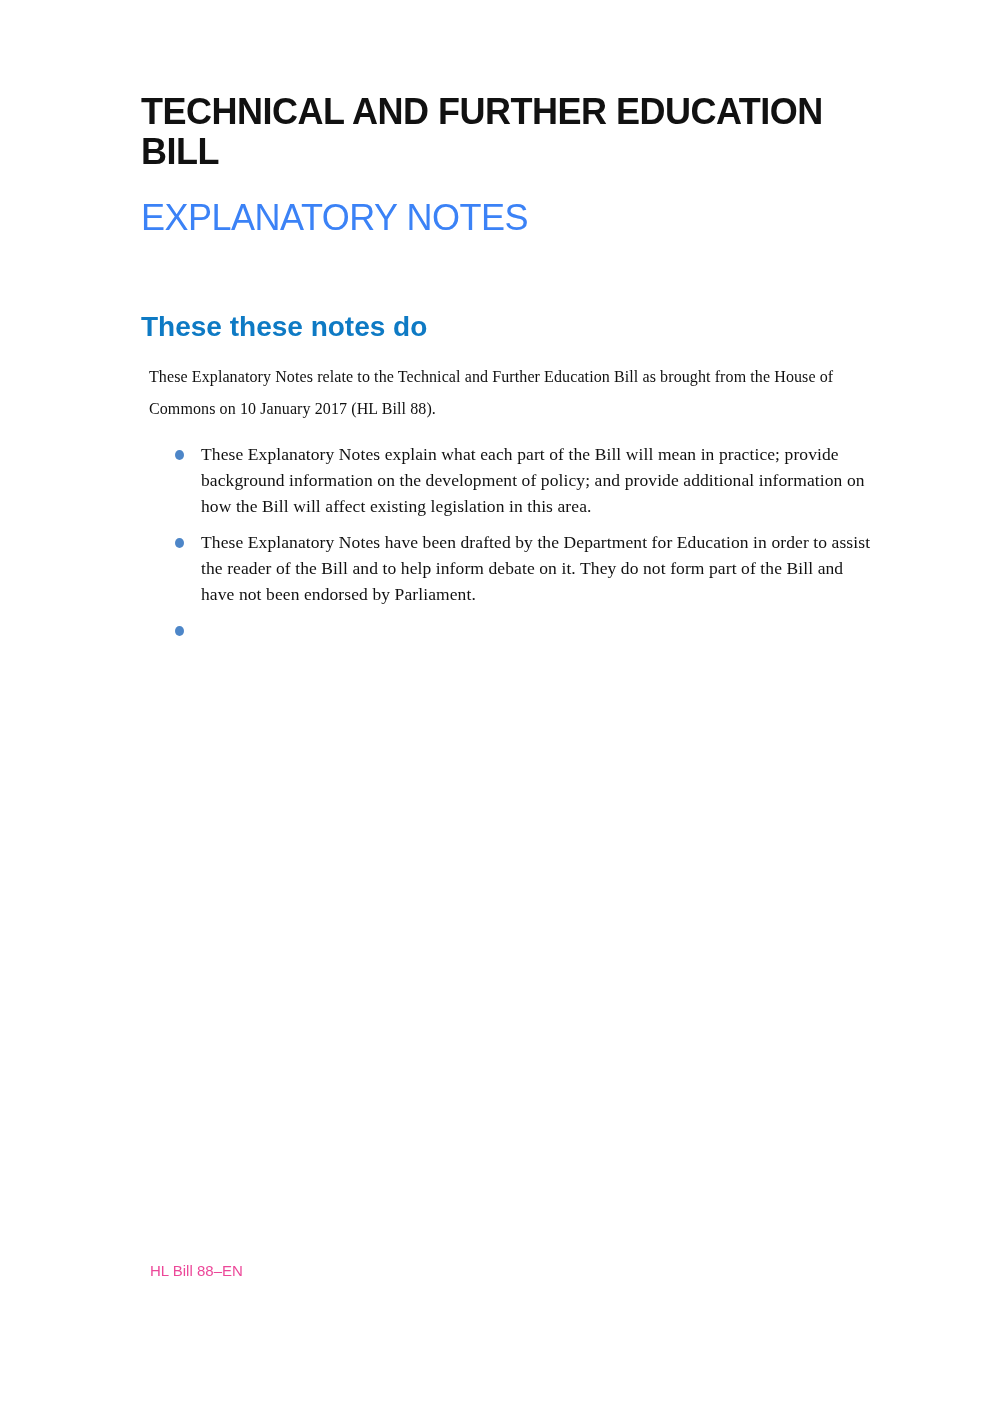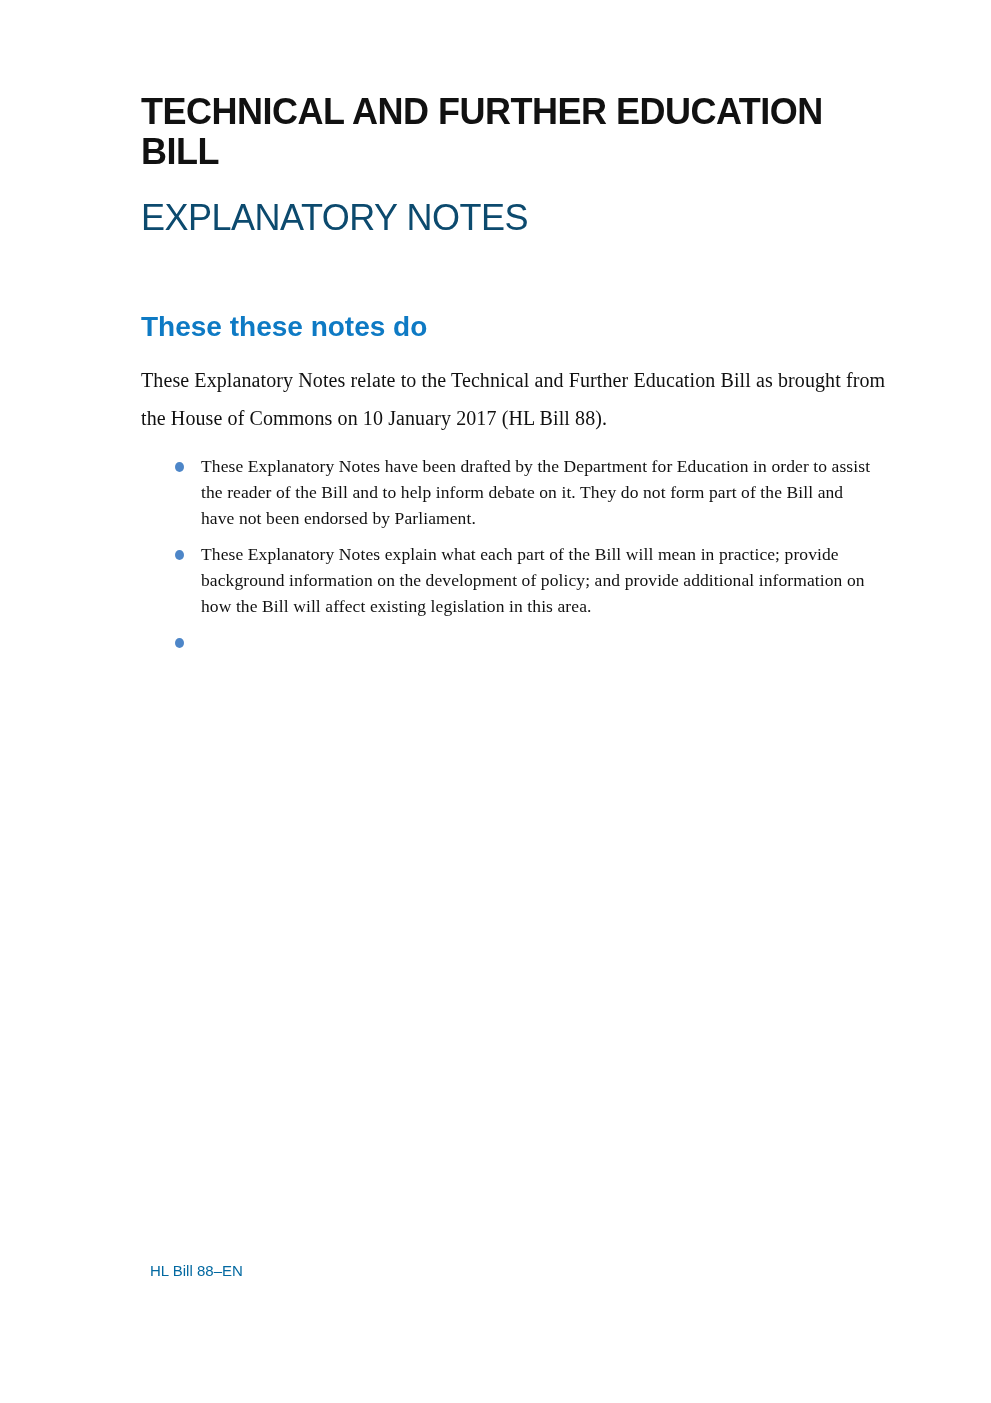--- a/index.html
+++ b/index.html
@@ -27,35 +27,35 @@
     color: #111111;
     letter-spacing: -0.5px;
     max-width: 754px;
   }
   .doc-subtitle {
     margin: 26px 0 0 0;
     font-family: "Liberation Sans", "DejaVu Sans", sans-serif;
     font-weight: normal;
     font-size: 36px;
     line-height: 40px;
-    color: #0c4a6e;
+    color: #3b82f6;
     letter-spacing: -0.5px;
   }
   .section-heading {
     margin: 72px 0 0 0;
     font-family: "Liberation Sans", "DejaVu Sans", sans-serif;
     font-weight: bold;
     font-size: 28px;
     line-height: 34px;
     color: #0e7ac4;
   }
   .intro {
-    margin: 17px 0 0 0;
-    font-size: 20px;
-    line-height: 38px;
+    margin: 17px 0 0 8px;
+    font-size: 16px;
+    line-height: 32px;
     letter-spacing: 0.1px;
     max-width: 758px;
   }
   .bullet-list {
     list-style: none;
     margin: 16px 0 0 0;
     padding: 0;
   }
   .bullet-list li {
     position: relative;
@@ -76,44 +76,44 @@
     border-radius: 50%;
     background: #4d86c8;
   }
   .footer-ref {
     position: absolute;
     left: 150px;
     top: 1261px;
     font-family: "Liberation Sans", "DejaVu Sans", sans-serif;
     font-size: 15px;
     line-height: 20px;
-    color: #0369a1;
+    color: #ec4899;
   }
 </style>
 </head>
 <body>
 
 <div class="page">
 
   <h1 class="doc-title">TECHNICAL AND FURTHER EDUCATION BILL</h1>
 
   <h2 class="doc-subtitle">EXPLANATORY NOTES</h2>
 
   <h3 class="section-heading">These these notes do</h3>
 
   <p class="intro">These Explanatory Notes relate to the Technical and Further Education Bill as brought from the House of Commons on 10 January 2017 (HL Bill 88).</p>
 
   <ul class="bullet-list">
     <li>
       <span class="bullet-dot"></span>
-      <span>These Explanatory Notes have been drafted by the Department for Education in order to assist the reader of the Bill and to help inform debate on it. They do not form part of the Bill and have not been endorsed by Parliament.</span>
+      <span>These Explanatory Notes explain what each part of the Bill will mean in practice; provide background information on the development of policy; and provide additional information on how the Bill will affect existing legislation in this area.</span>
     </li>
     <li>
       <span class="bullet-dot"></span>
-      <span>These Explanatory Notes explain what each part of the Bill will mean in practice; provide background information on the development of policy; and provide additional information on how the Bill will affect existing legislation in this area.</span>
+      <span>These Explanatory Notes have been drafted by the Department for Education in order to assist the reader of the Bill and to help inform debate on it. They do not form part of the Bill and have not been endorsed by Parliament.</span>
     </li>
     <li>
       <span class="bullet-dot"></span>
     </li>
   </ul>
 
   <div class="footer-ref">HL Bill 88–EN</div>
 
 </div>
 

